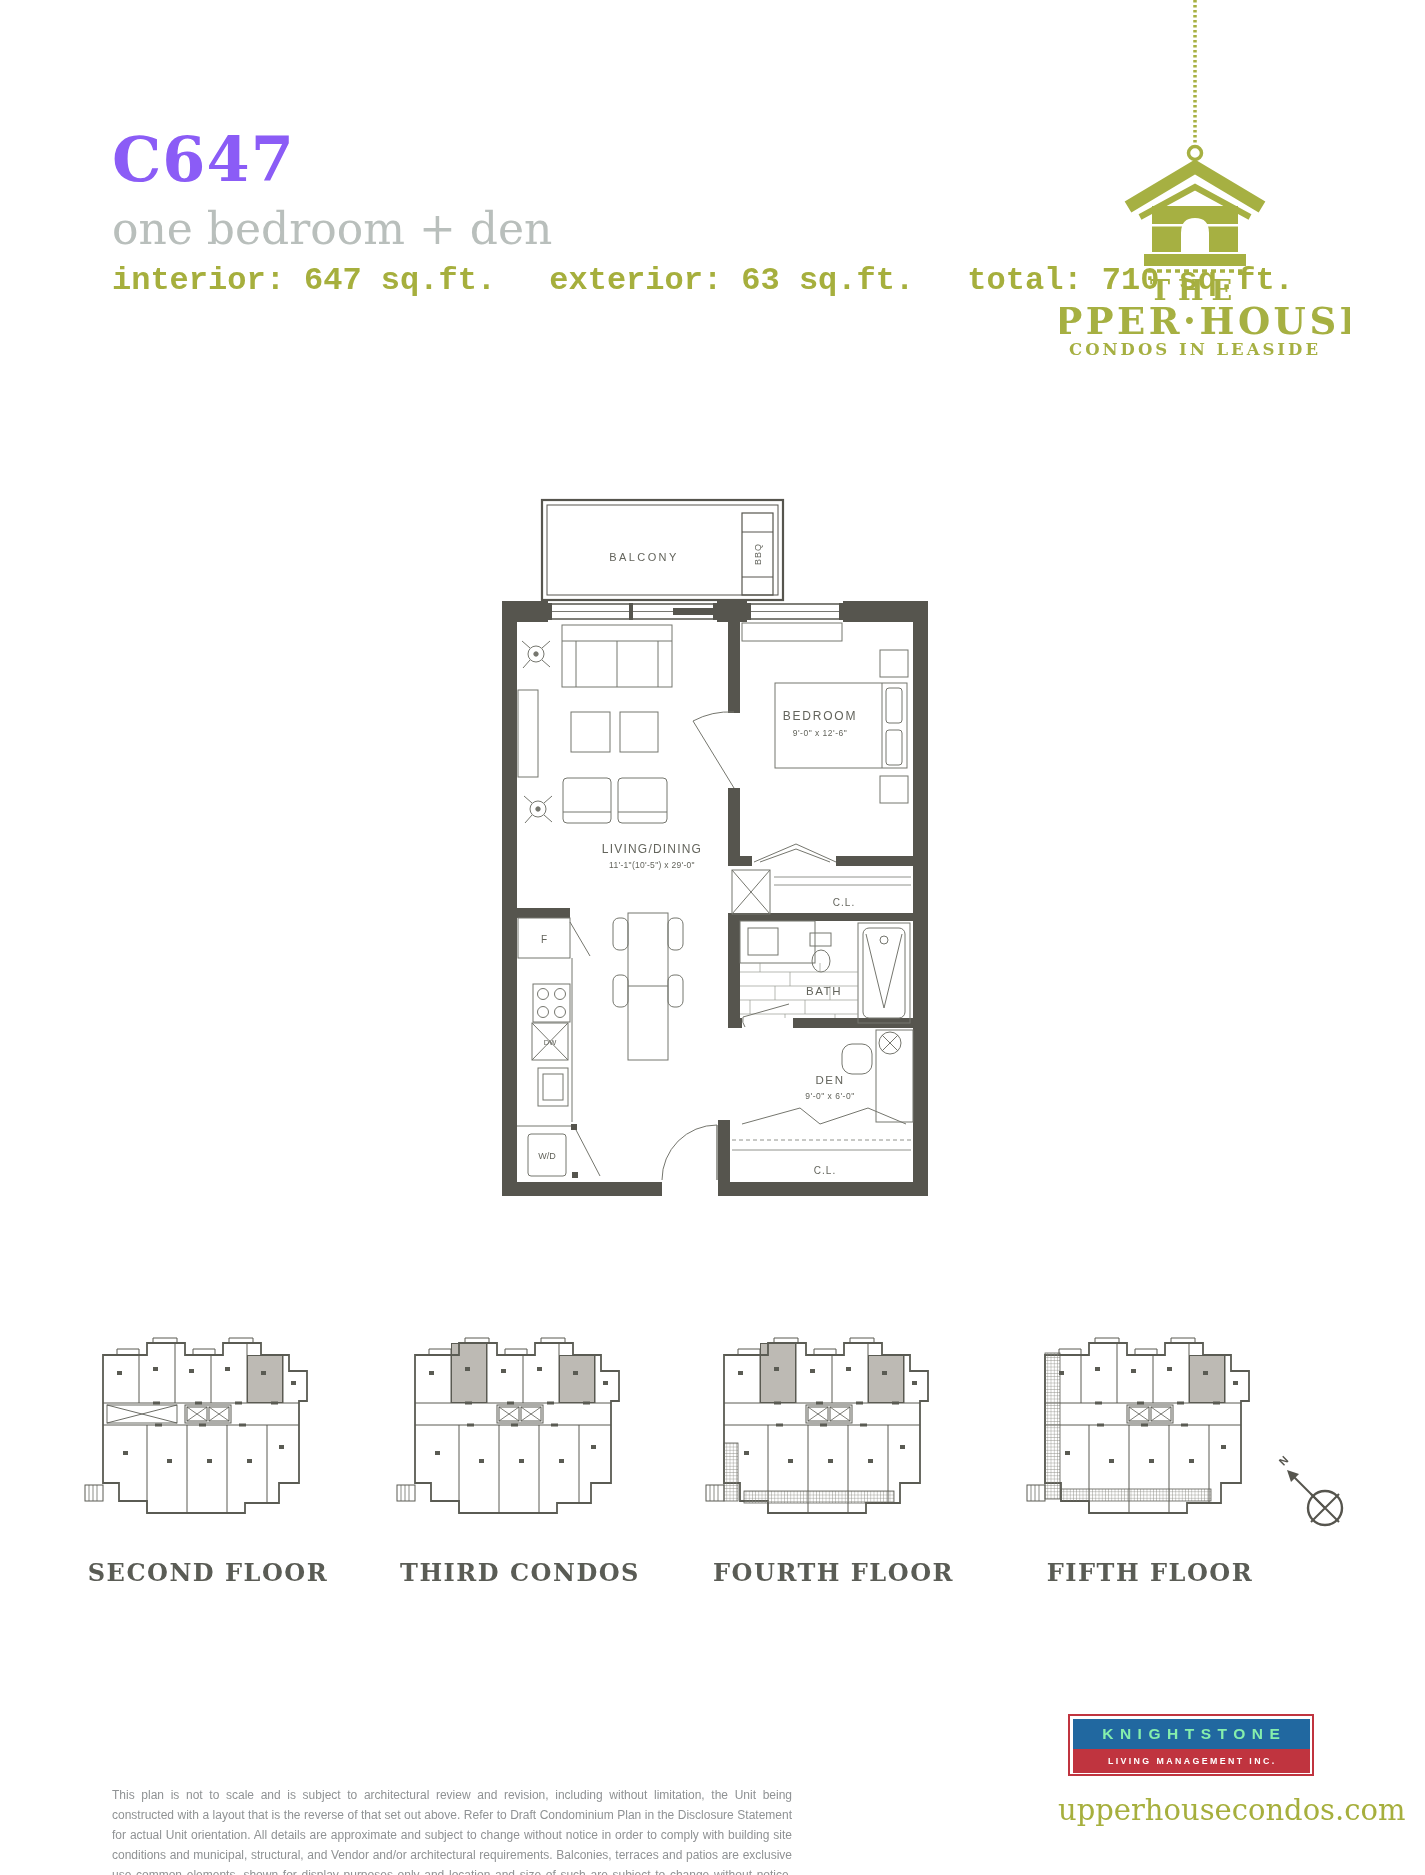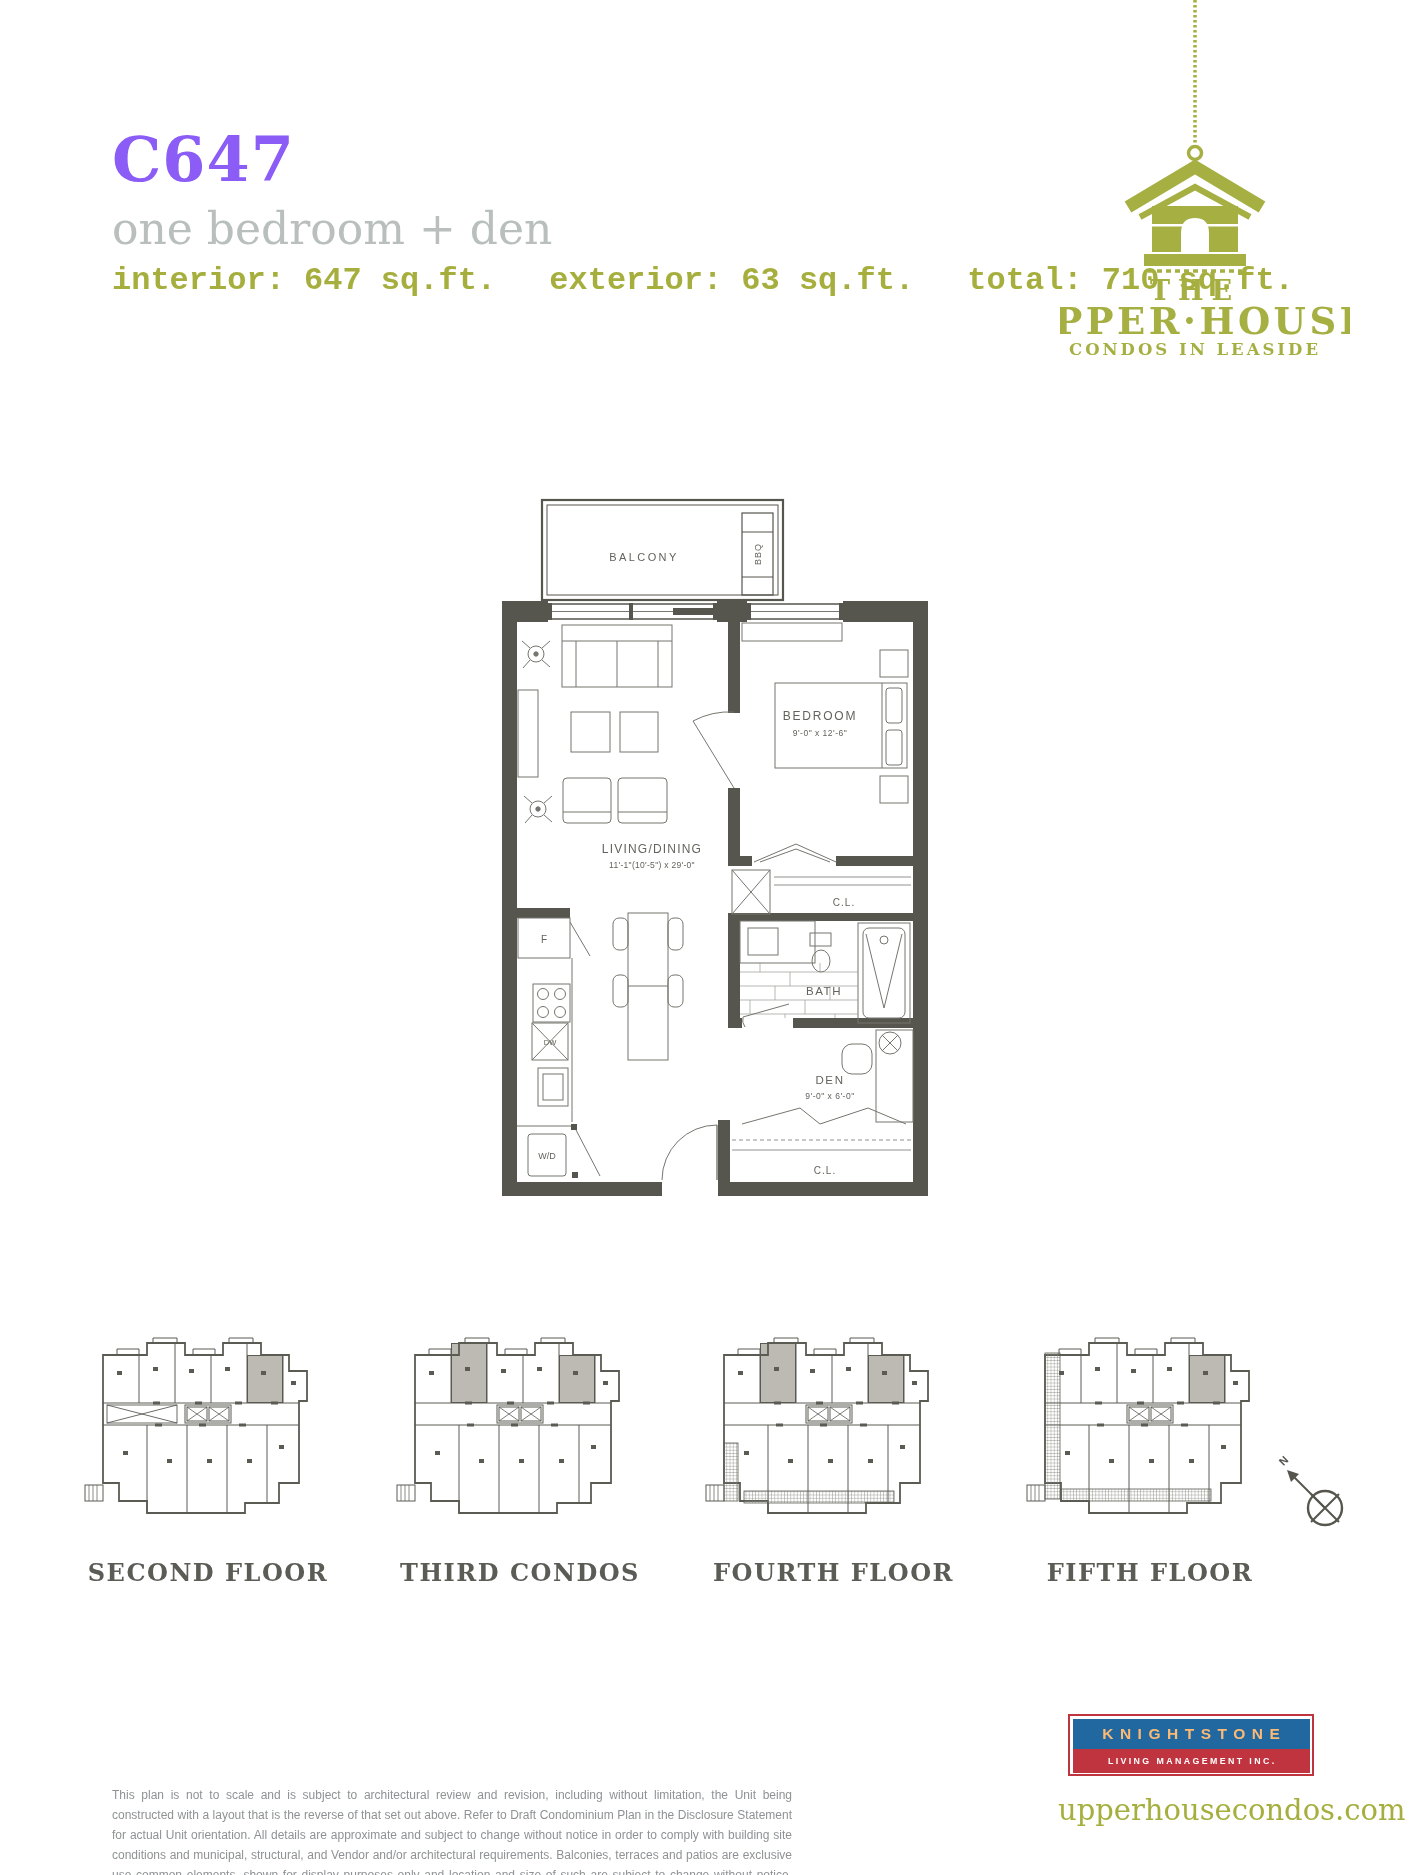--- a/index.html
+++ b/index.html
@@ -23,21 +23,21 @@
   
   .floor{position:absolute;top:1325px;width:260px;text-align:center;}
   .floor-label{margin-top:19px;font-family:"DejaVu Serif",serif;font-weight:600;font-size:24px;
                color:#5a5c55;letter-spacing:1.5px;}
   
   .disclaimer{position:absolute;left:112px;top:1743px;width:680px;font-size:12px;
               line-height:20px;color:#8f9294;text-align:justify;margin-top:42px;}
   .kbox{position:absolute;left:1068px;top:1714px;width:246px;height:62px;border:2.5px solid #c0343f;
         background:#fff;padding:2.5px;box-sizing:border-box;}
   .kblue{height:30px;background:#2168a0;display:flex;align-items:center;justify-content:center;
-         color:#fdba74;font-weight:bold;font-size:15.5px;letter-spacing:6.5px;text-indent:6.5px;}
+         color:#86efac;font-weight:bold;font-size:15.5px;letter-spacing:6.5px;text-indent:6.5px;}
   .kred{height:24px;background:#c0343f;display:flex;align-items:center;justify-content:center;
         color:#fff;font-weight:bold;font-size:8.8px;letter-spacing:2.4px;text-indent:2.4px;}
   .website{position:absolute;left:1058px;top:1793px;width:262px;text-align:left;
            font-family:"DejaVu Serif",serif;font-size:29px;color:#a6af3d;}
   .sprite{position:absolute;width:0;height:0;}
 </style>
 </head>
 <body>
 
 <div class="page">

